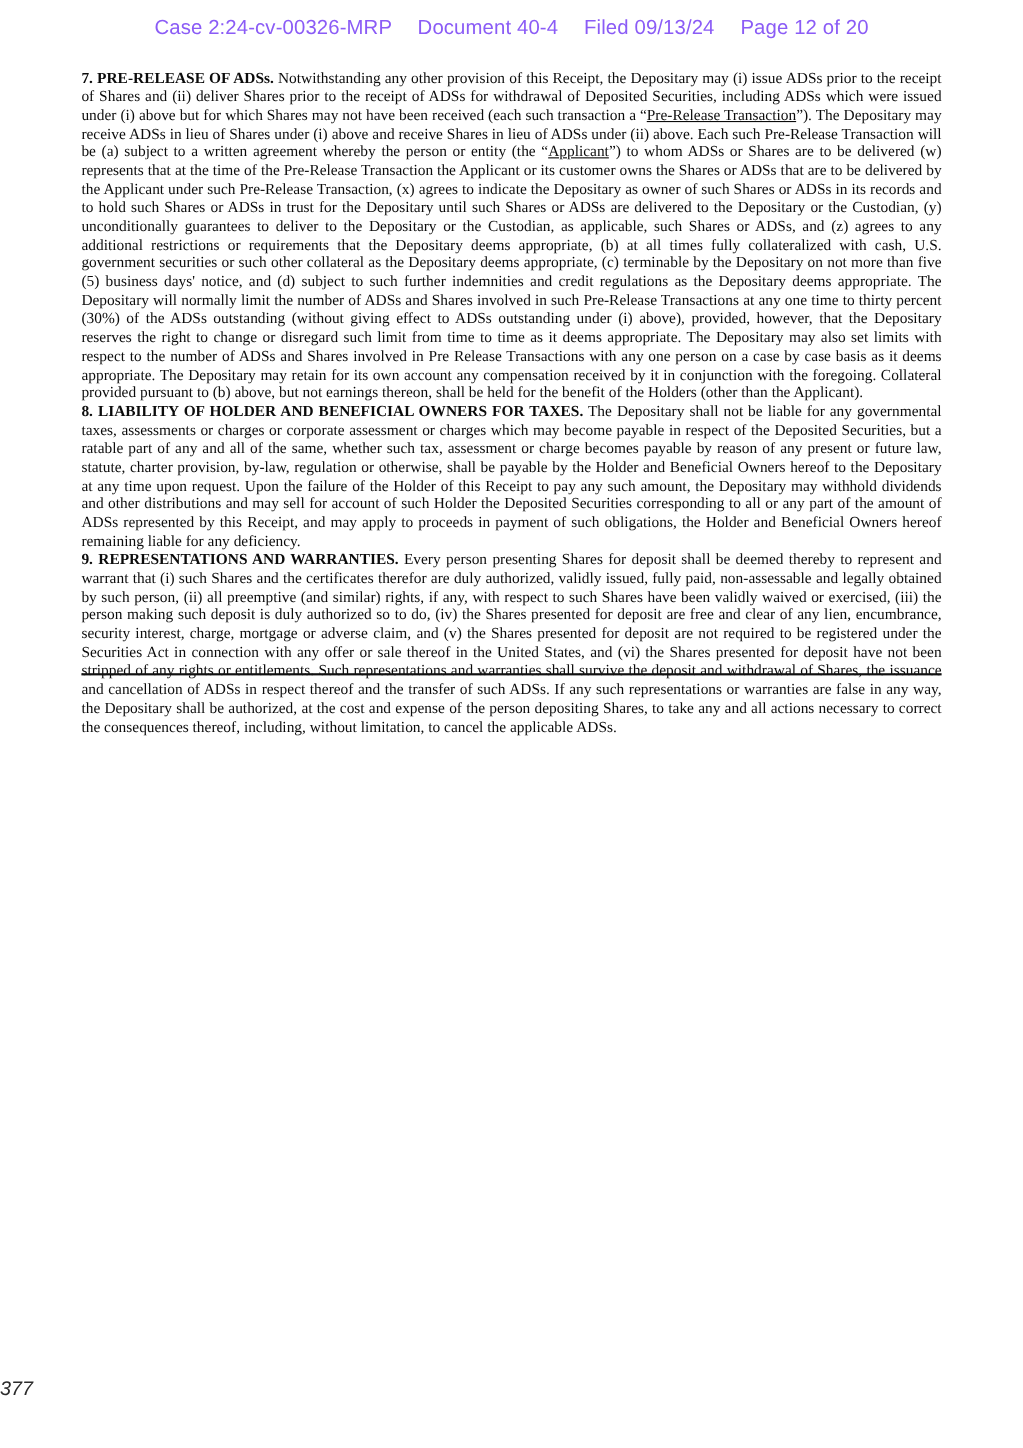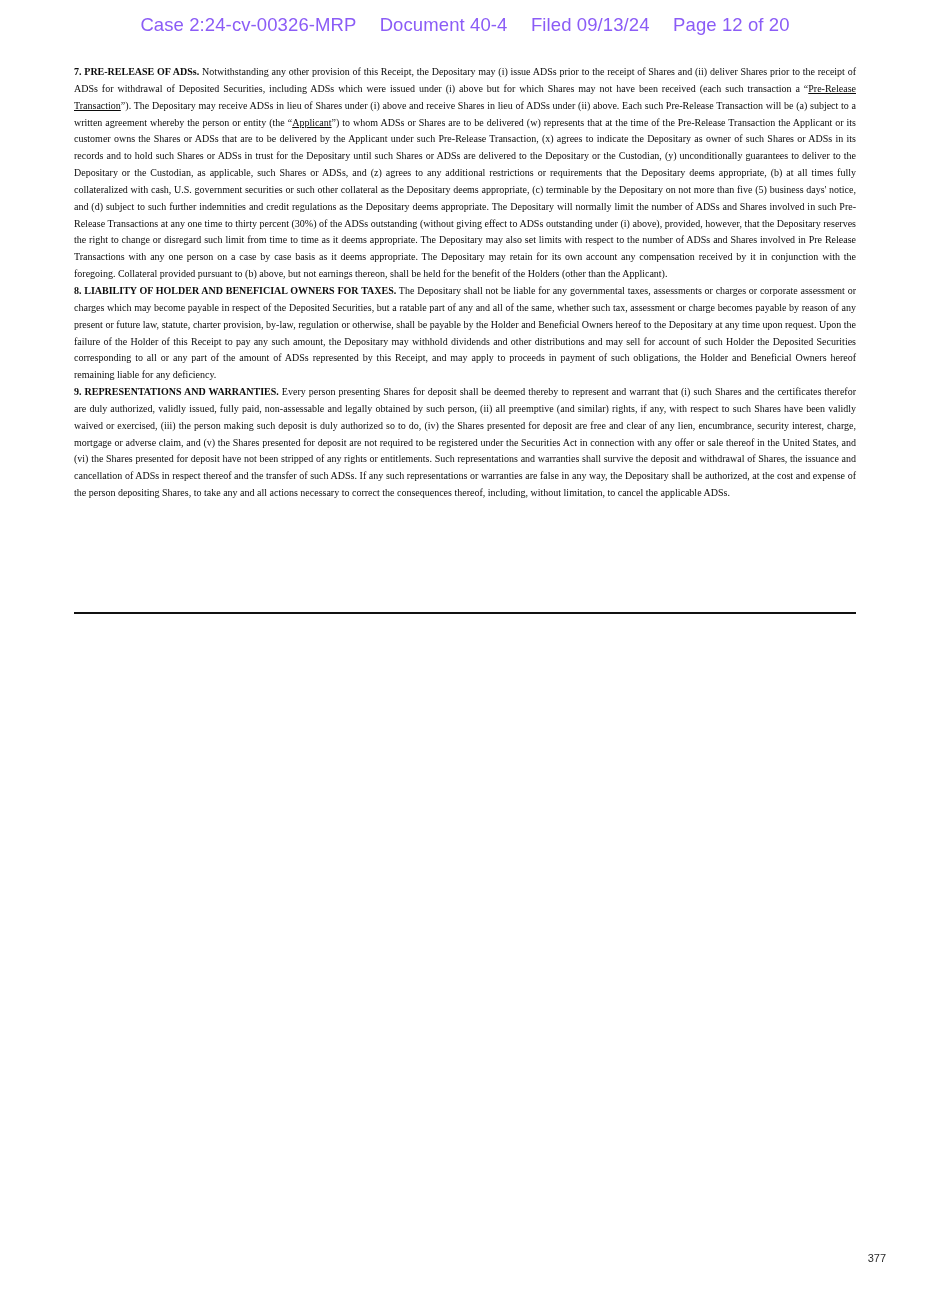--- a/index.html
+++ b/index.html
@@ -41,21 +41,21 @@
   #doc-body {
     position: absolute;
     top: 64px;
     left: 74px;
     width: 782px;
   }
 
   .para {
     margin: 0;
     padding: 0;
-    font-size: 10px;
+    font-size: 14px;
     line-height: 16.85px;
     text-align: justify;
     text-justify: inter-word;
     color: #0b0b0b;
     hyphens: none;
   }
   .para + .para {
     margin-top: 0px;
   }
   .sec-head {
@@ -86,24 +86,24 @@
     border: none;
     border-top: 2.4px solid #111111;
   }
 
   
   #bates-number {
     position: absolute;
     top: 1252px;
     left: 0;
     width: 886px;
-    text-align: right;
     font-family: "Liberation Sans", "DejaVu Sans", sans-serif;
-    font-size: 11px;
+    font-size: 18px;
     color: #2b2b2b;
+    font-style: italic;
   }
 </style>
 </head>
 <body>
 
 <div id="ecf-header">
   <span class="seg">Case 2:24-cv-00326-MRP</span>
   <span class="gap"></span>
   <span class="seg">Document 40-4</span>
   <span class="gap"></span>

